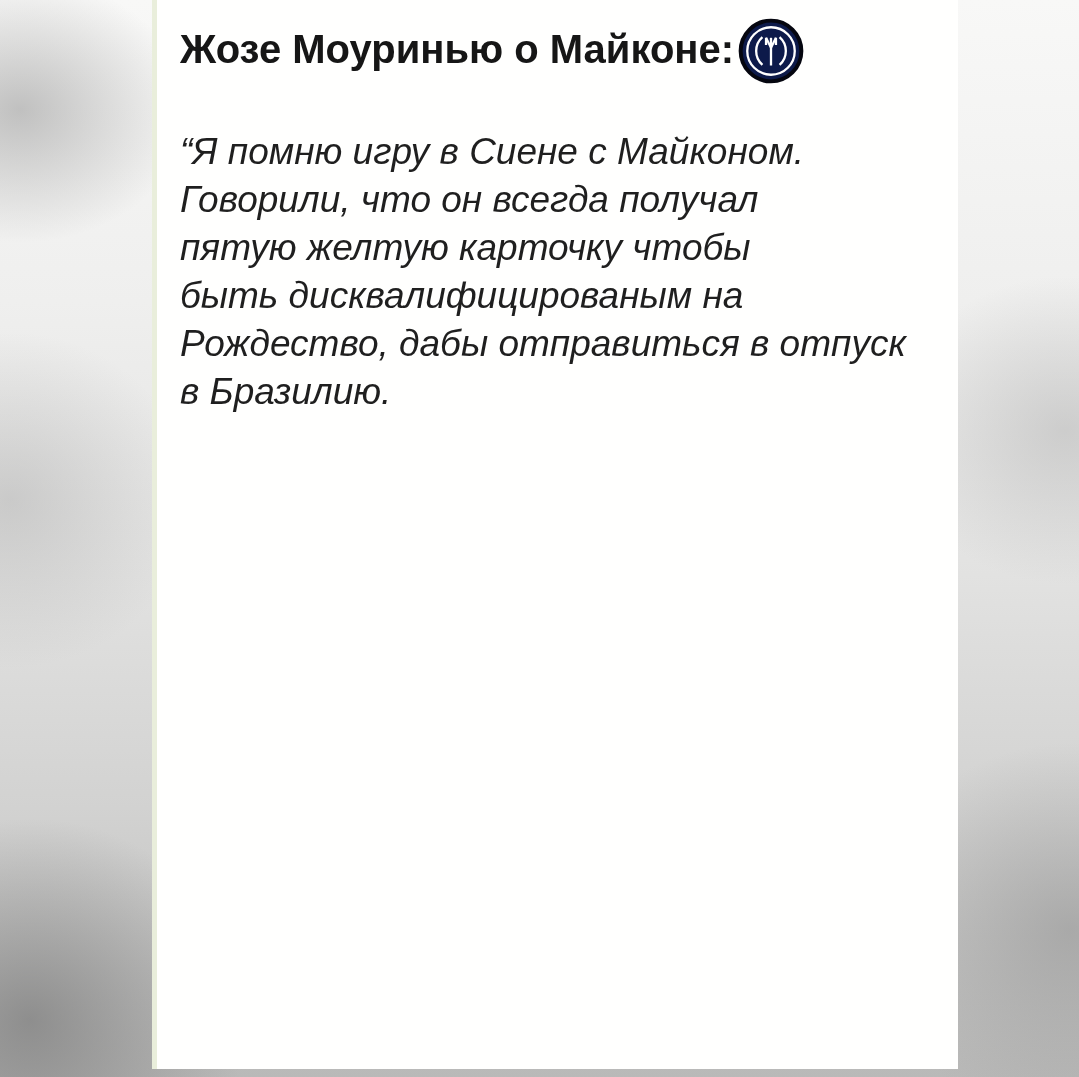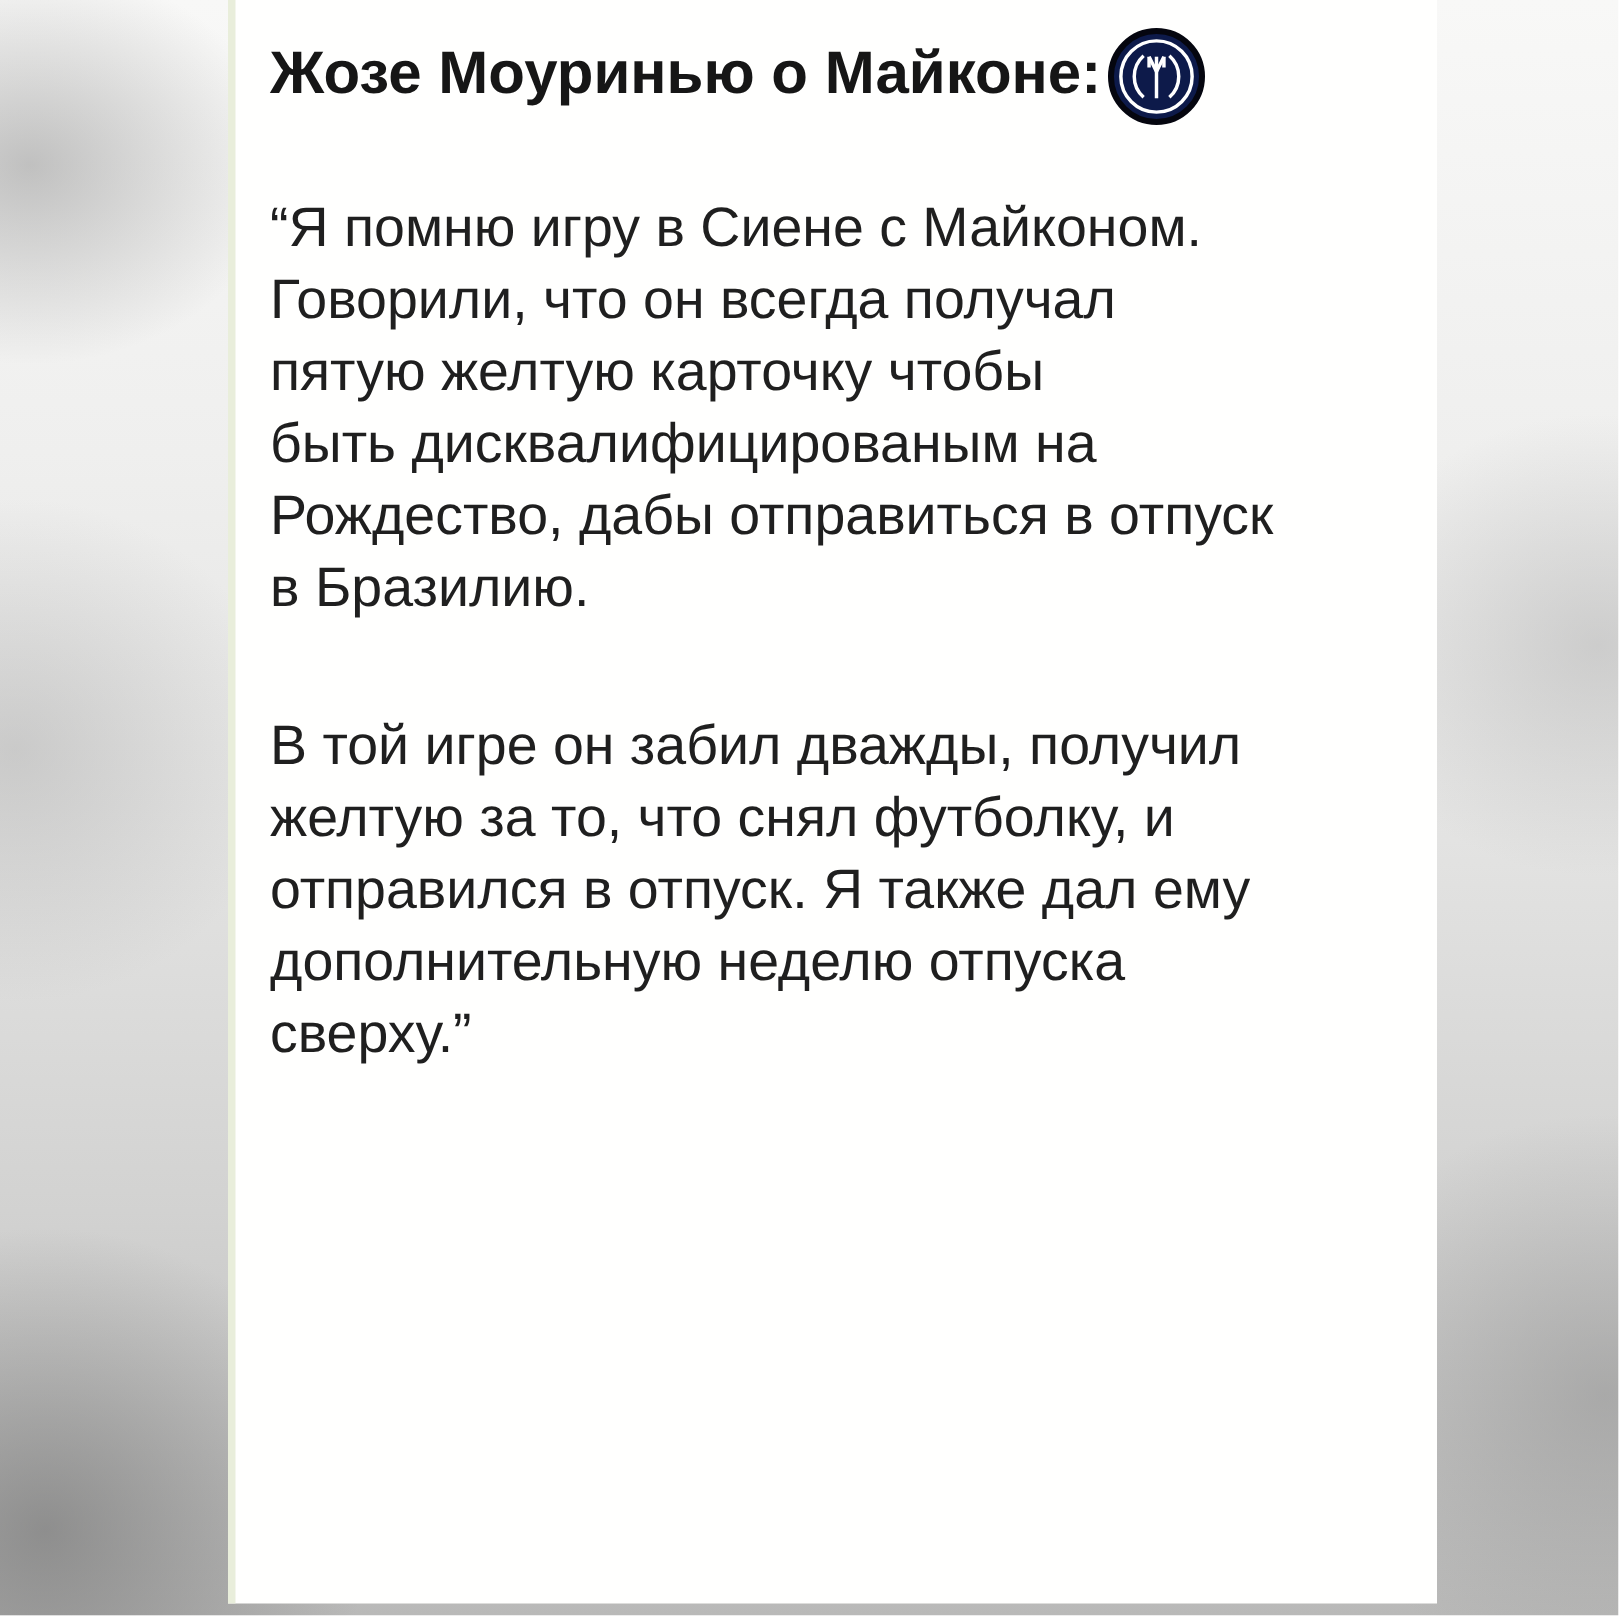--- a/index.html
+++ b/index.html
@@ -64,20 +64,21 @@
   .body-text {
     margin-top: 44px;
   }
 
   .para {
     margin: 0 0 57px 0;
     font-size: 37px;
     line-height: 48px;
     color: #1f1f1f;
     white-space: pre-line; 
+    font-style: italic;
   }
   .para:last-child { margin-bottom: 0; }
 </style>
 </head>
 <body>
 
 <div class="stage">
   <div class="card">
 
     <div class="title-row">
@@ -95,21 +96,16 @@
       </span>
     </div>
 
     <div class="body-text">
       <p class="para">“Я помню игру в Сиене с Майконом.
 Говорили, что он всегда получал
 пятую желтую карточку чтобы
 быть дисквалифицированым на
 Рождество, дабы отправиться в отпуск
 в Бразилию.</p>
-      <p class="para">В той игре он забил дважды, получил
-желтую за то, что снял футболку, и
-отправился в отпуск. Я также дал ему
-дополнительную неделю отпуска
-сверху.”</p>
     </div>
 
   </div>
 </div>
 
 </body></html>

